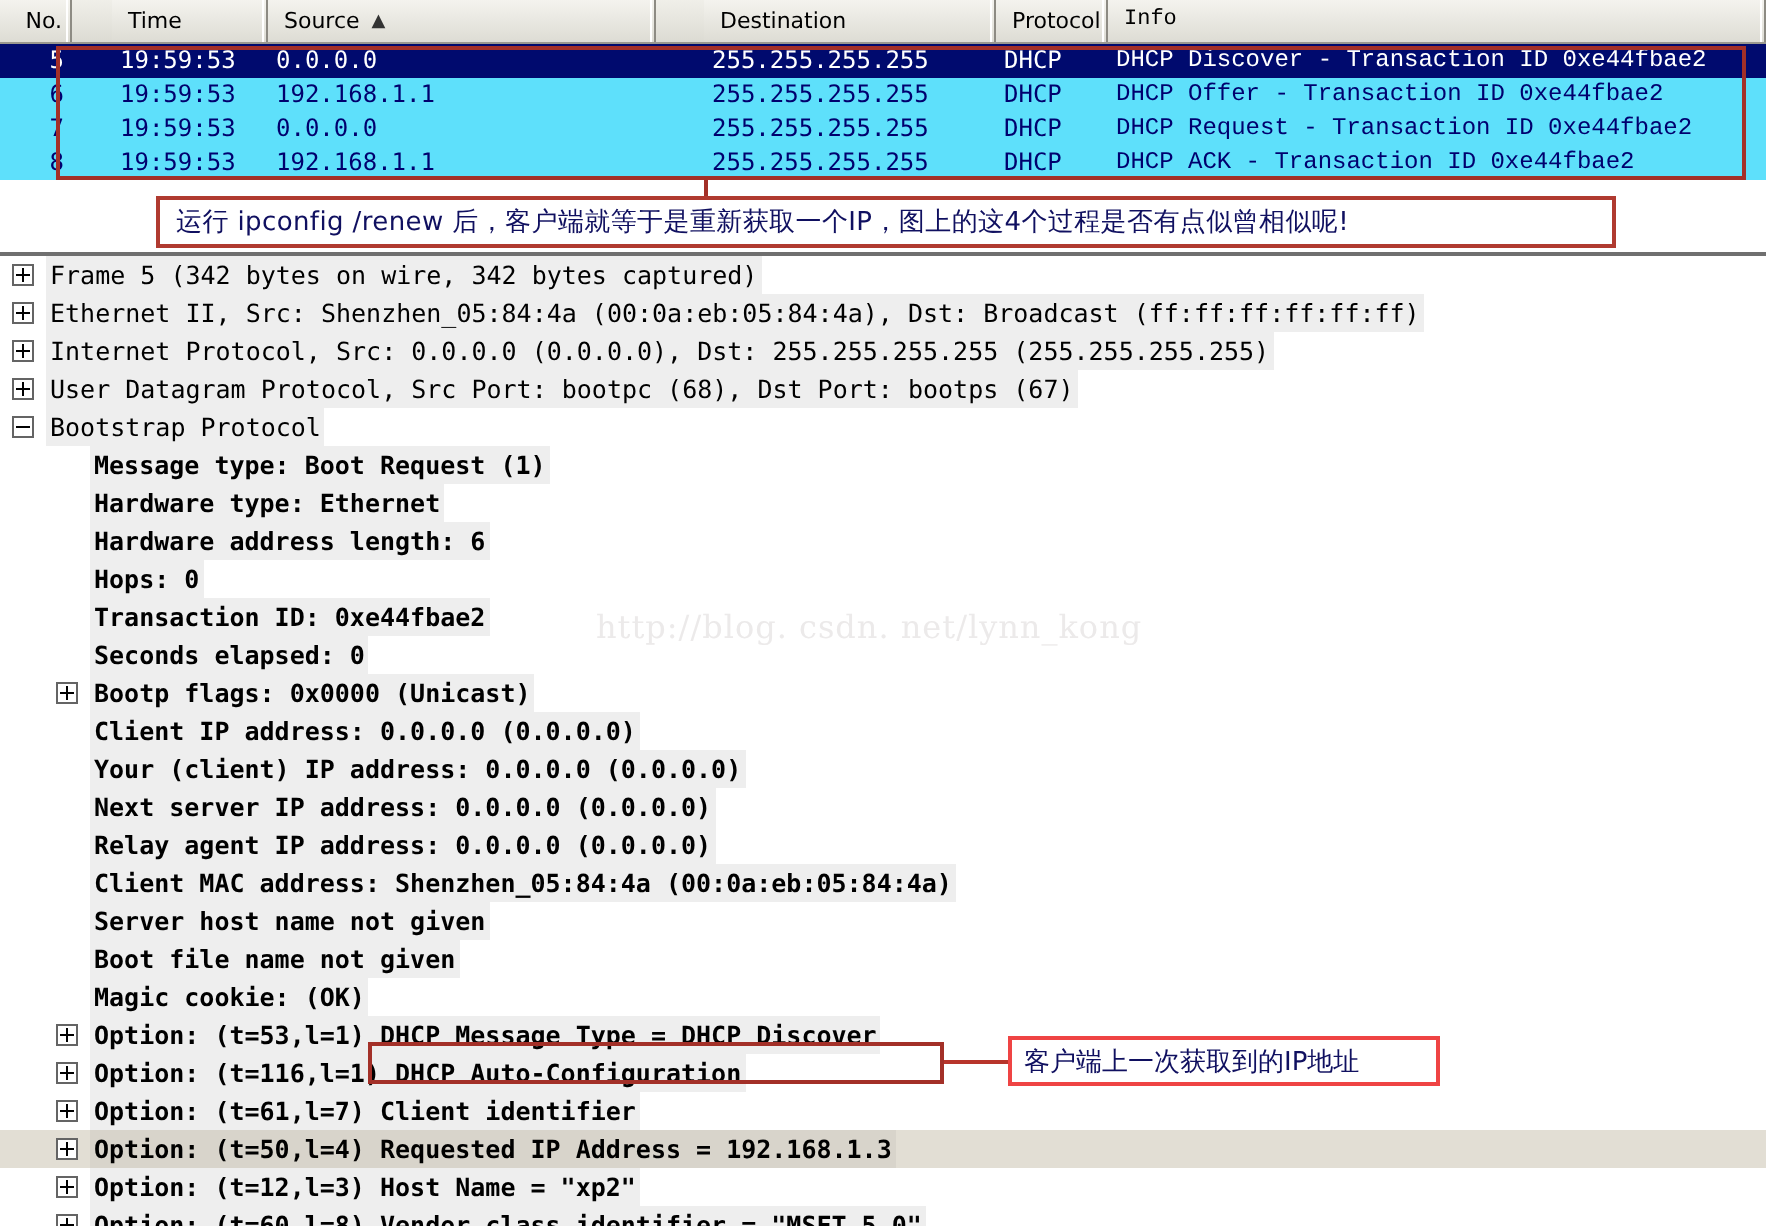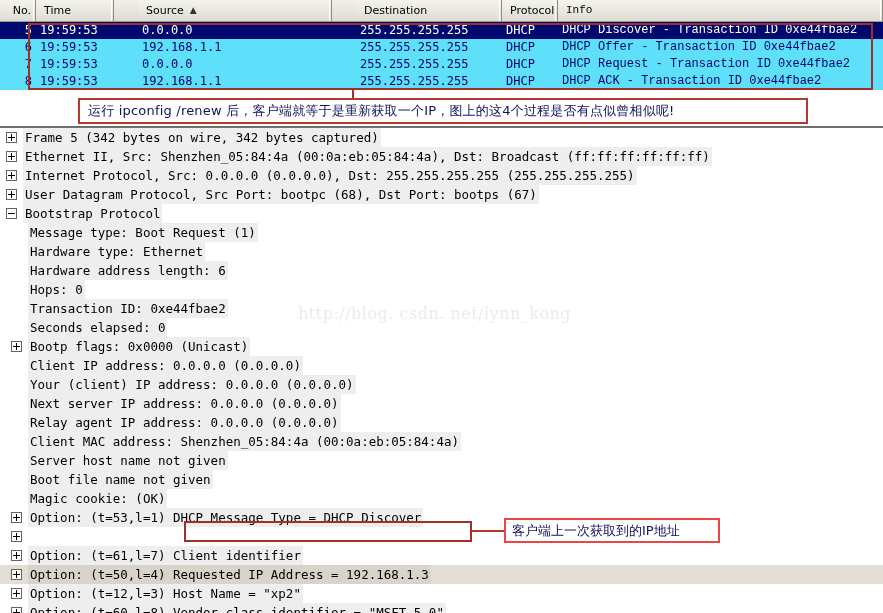--- a/index.html
+++ b/index.html
@@ -86,22 +86,22 @@
   .pkt-row.dhcp {
     background: #5ee0fb;
     color: #00006e;
   }
   .cell {
     box-sizing: border-box;
     overflow: hidden;
     padding-left: 4px;
   }
   .c-no    { width: 36px; text-align: right; padding-right: 4px; padding-left: 0; }
-  .c-time  { width: 78px; }
-  .c-src   { width: 194px; margin-left: 24px; }
+  .c-time  { width: 78px; margin-left: 20px; }
+  .c-src   { width: 194px; }
   .c-dst   { width: 146px; margin-left: 24px; }
   .c-proto { width: 56px; }
   .c-info  { flex: 1; font-family: Liberation Mono, monospace; }
 
   
   .list-sliver {
     position: absolute;
     left: 0; top: 22px;
     width: 30px; height: 5px;
     background: #fbfbd8;
@@ -209,21 +209,21 @@
     position: absolute;
     left: 4px; top: 1px;
     width: 1px; height: 7px;
     background: #000;
   }
   .no-exp {
     display: inline-block;
     width: 17px;
   }
   .ind0 { padding-left: 6px; }
-  .ind1 { padding-left: 11px; }
+  .ind1 { padding-left: 28px; font-weight: bold; }
 
   
   .watermark {
     position: absolute;
     left: 298px; top: 304px;
     font-family: "DejaVu Serif", "Liberation Serif", serif;
     font-size: 16px;
     color: #eceaea;
     letter-spacing: 0.5px;
     white-space: nowrap;
@@ -350,21 +350,21 @@
     <div class="d-line ind1"><span class="exp plus"></span><span class="txt">Bootp flags: 0x0000 (Unicast)</span></div>
     <div class="d-line ind1"><span class="no-exp"></span><span class="txt">Client IP address: 0.0.0.0 (0.0.0.0)</span></div>
     <div class="d-line ind1"><span class="no-exp"></span><span class="txt">Your (client) IP address: 0.0.0.0 (0.0.0.0)</span></div>
     <div class="d-line ind1"><span class="no-exp"></span><span class="txt">Next server IP address: 0.0.0.0 (0.0.0.0)</span></div>
     <div class="d-line ind1"><span class="no-exp"></span><span class="txt">Relay agent IP address: 0.0.0.0 (0.0.0.0)</span></div>
     <div class="d-line ind1"><span class="no-exp"></span><span class="txt">Client MAC address: Shenzhen_05:84:4a (00:0a:eb:05:84:4a)</span></div>
     <div class="d-line ind1"><span class="no-exp"></span><span class="txt">Server host name not given</span></div>
     <div class="d-line ind1"><span class="no-exp"></span><span class="txt">Boot file name not given</span></div>
     <div class="d-line ind1"><span class="no-exp"></span><span class="txt">Magic cookie: (OK)</span></div>
     <div class="d-line ind1"><span class="exp plus"></span><span class="txt">Option: (t=53,l=1) DHCP Message Type = DHCP Discover</span></div>
-    <div class="d-line ind1"><span class="exp plus"></span></div>
+    <div class="d-line ind1"><span class="exp plus"></span><span class="txt">Option: (t=116,l=1) DHCP Auto-Configuration</span></div>
     <div class="d-line ind1"><span class="exp plus"></span><span class="txt">Option: (t=61,l=7) Client identifier</span></div>
     <div class="d-line ind1 hl"><span class="exp plus"></span><span class="txt">Option: (t=50,l=4) Requested IP Address = 192.168.1.3</span></div>
     <div class="d-line ind1"><span class="exp plus"></span><span class="txt">Option: (t=12,l=3) Host Name = "xp2"</span></div>
     <div class="d-line ind1"><span class="exp plus"></span><span class="txt">Option: (t=60,l=8) Vendor class identifier = "MSFT 5.0"</span></div>
   </div>
 
 <div class="watermark">http://blog. csdn. net/lynn_kong</div>
 
 <div class="anno-rect-reqip"></div>
 <div class="anno-line-h"></div>

